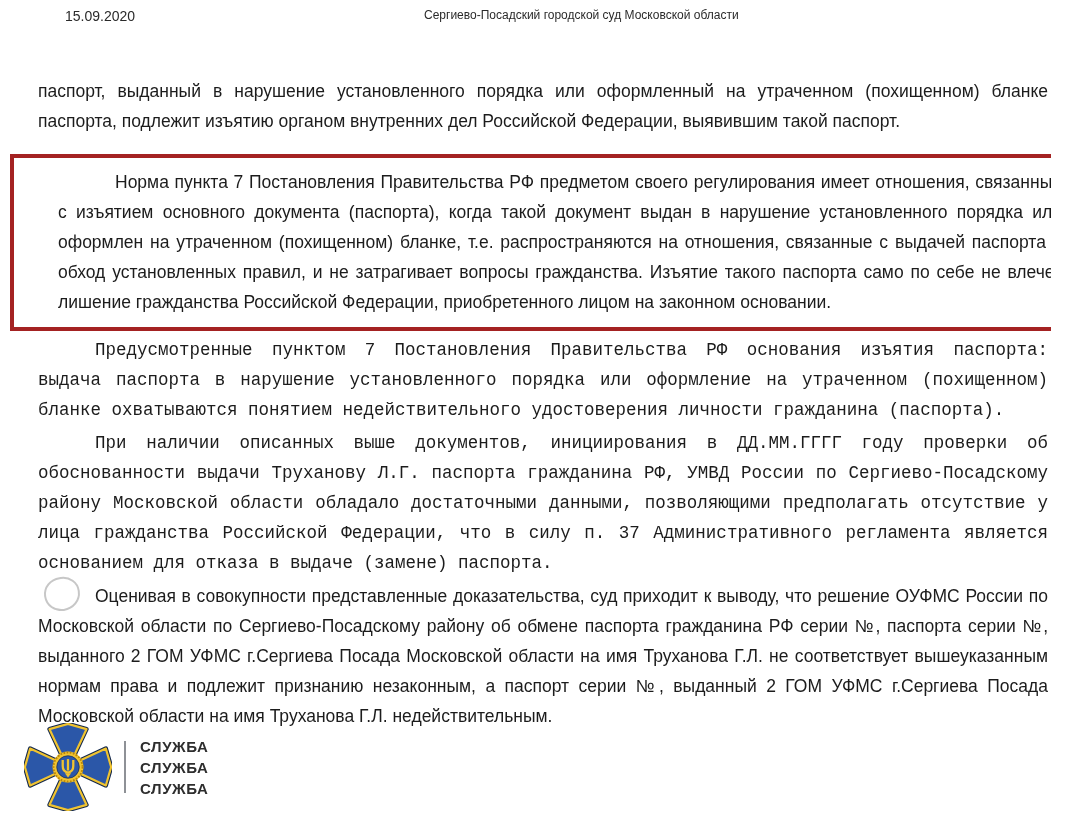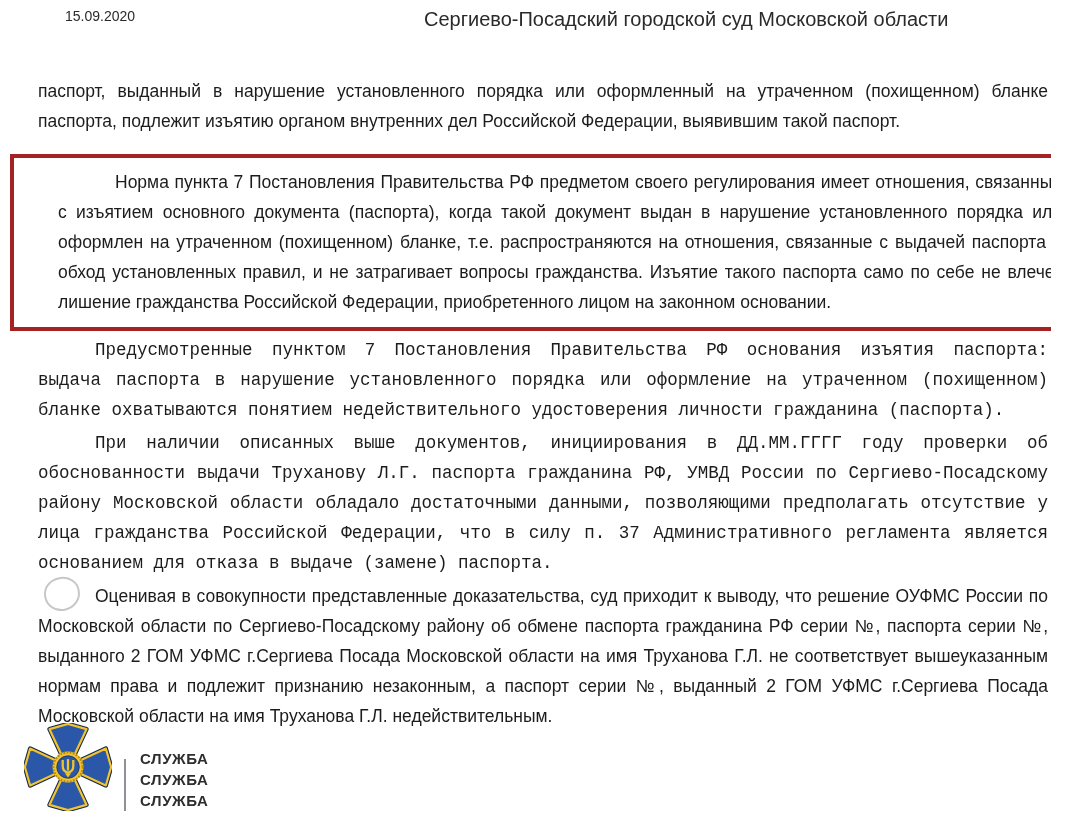--- a/index.html
+++ b/index.html
@@ -21,21 +21,21 @@
     position: absolute;
     left: 65px;
     top: 8px;
     font-size: 14px;
     color: #2a2a2a;
   }
   .header-court {
     position: absolute;
     left: 424px;
     top: 8px;
-    font-size: 20px;
+    font-size: 12px;
     color: #2a2a2a;
     white-space: nowrap;
   }
   
   .doc-body {
     position: absolute;
     top: 76px;
     left: 0;
     width: 1080px;
   }
@@ -72,21 +72,21 @@
     border-radius: 50% 48% 52% 50%;
     transform: rotate(-8deg);
     opacity: 0.85;
   }
   
   .logo-block {
     position: absolute;
     left: 24px;
     top: 723px;
     display: flex;
-    align-items: flex-end;
+    align-items: center;
   }
   .logo-emblem {
     width: 88px;
     height: 88px;
   }
   .logo-divider {
     width: 2px;
     height: 52px;
     background: #8e9196;
     margin: 0 14px 0 12px;

